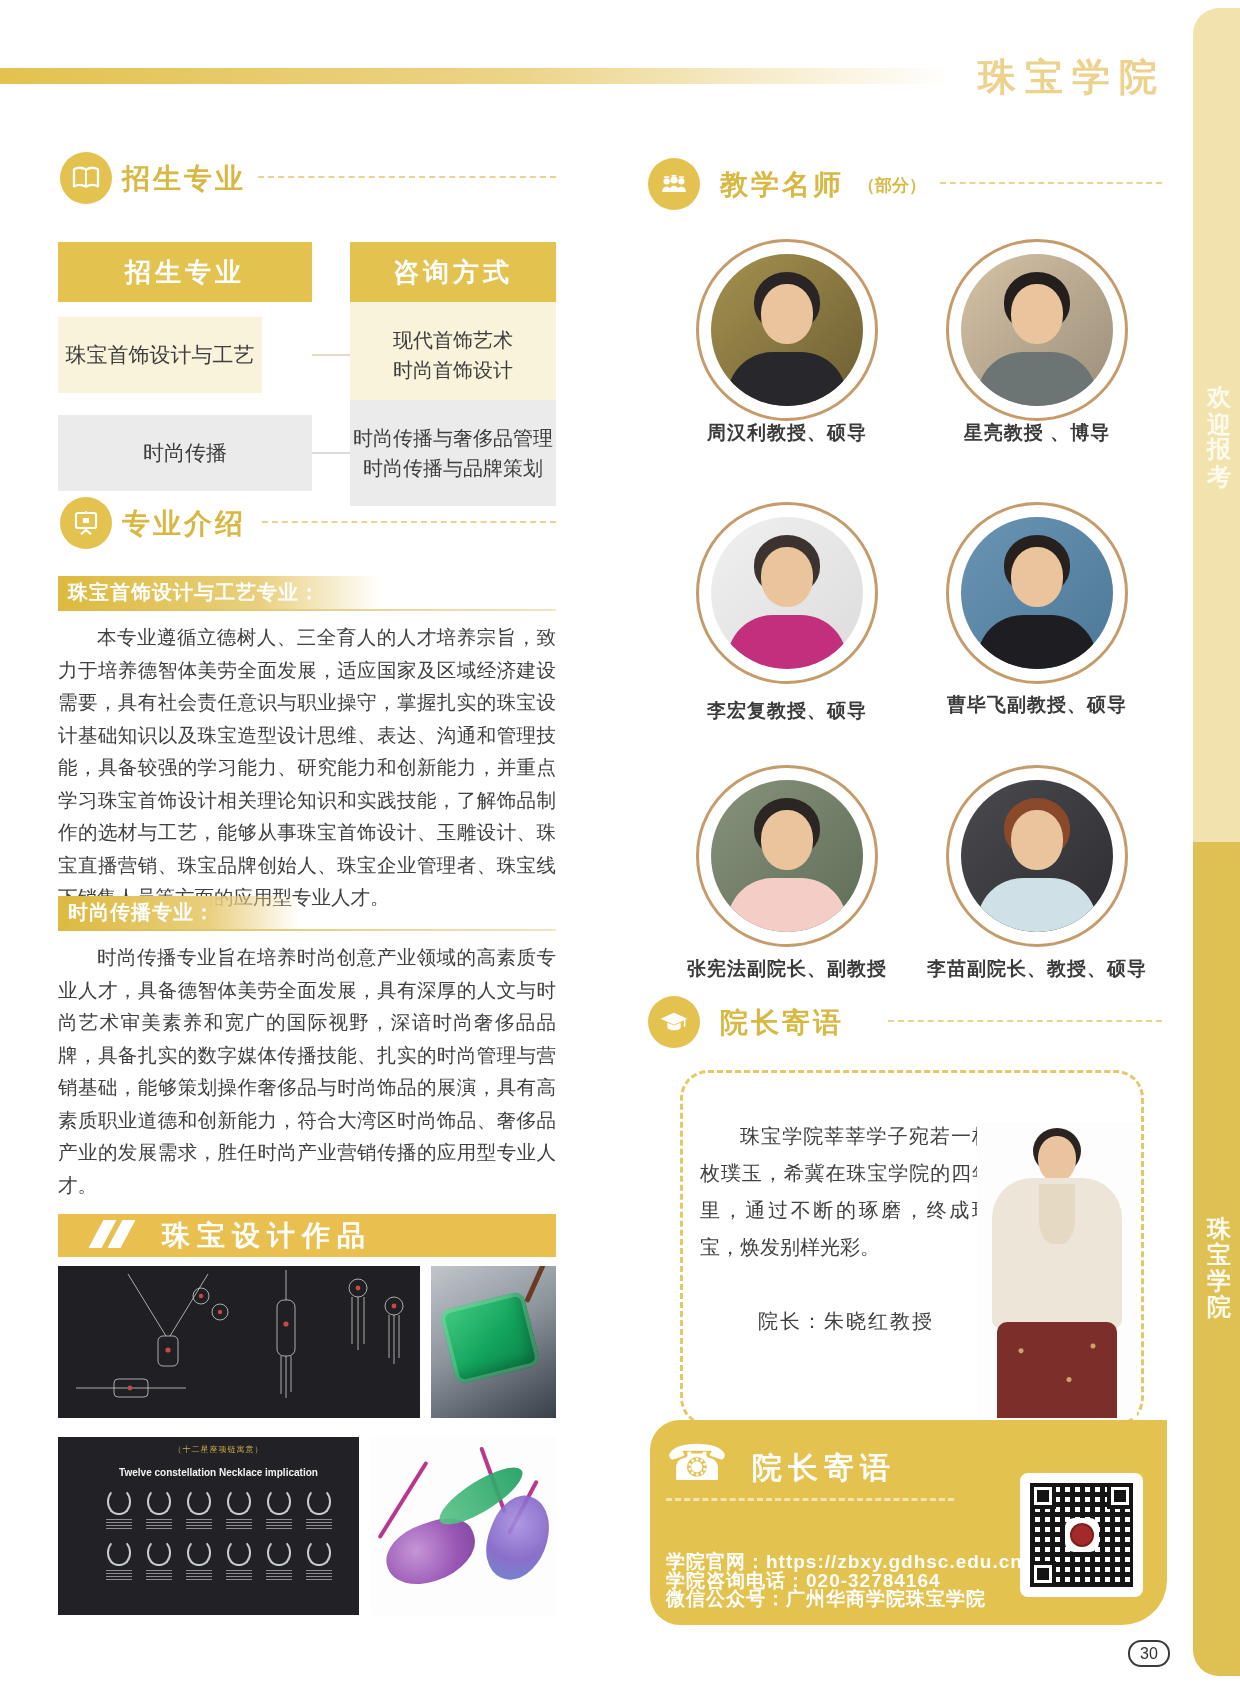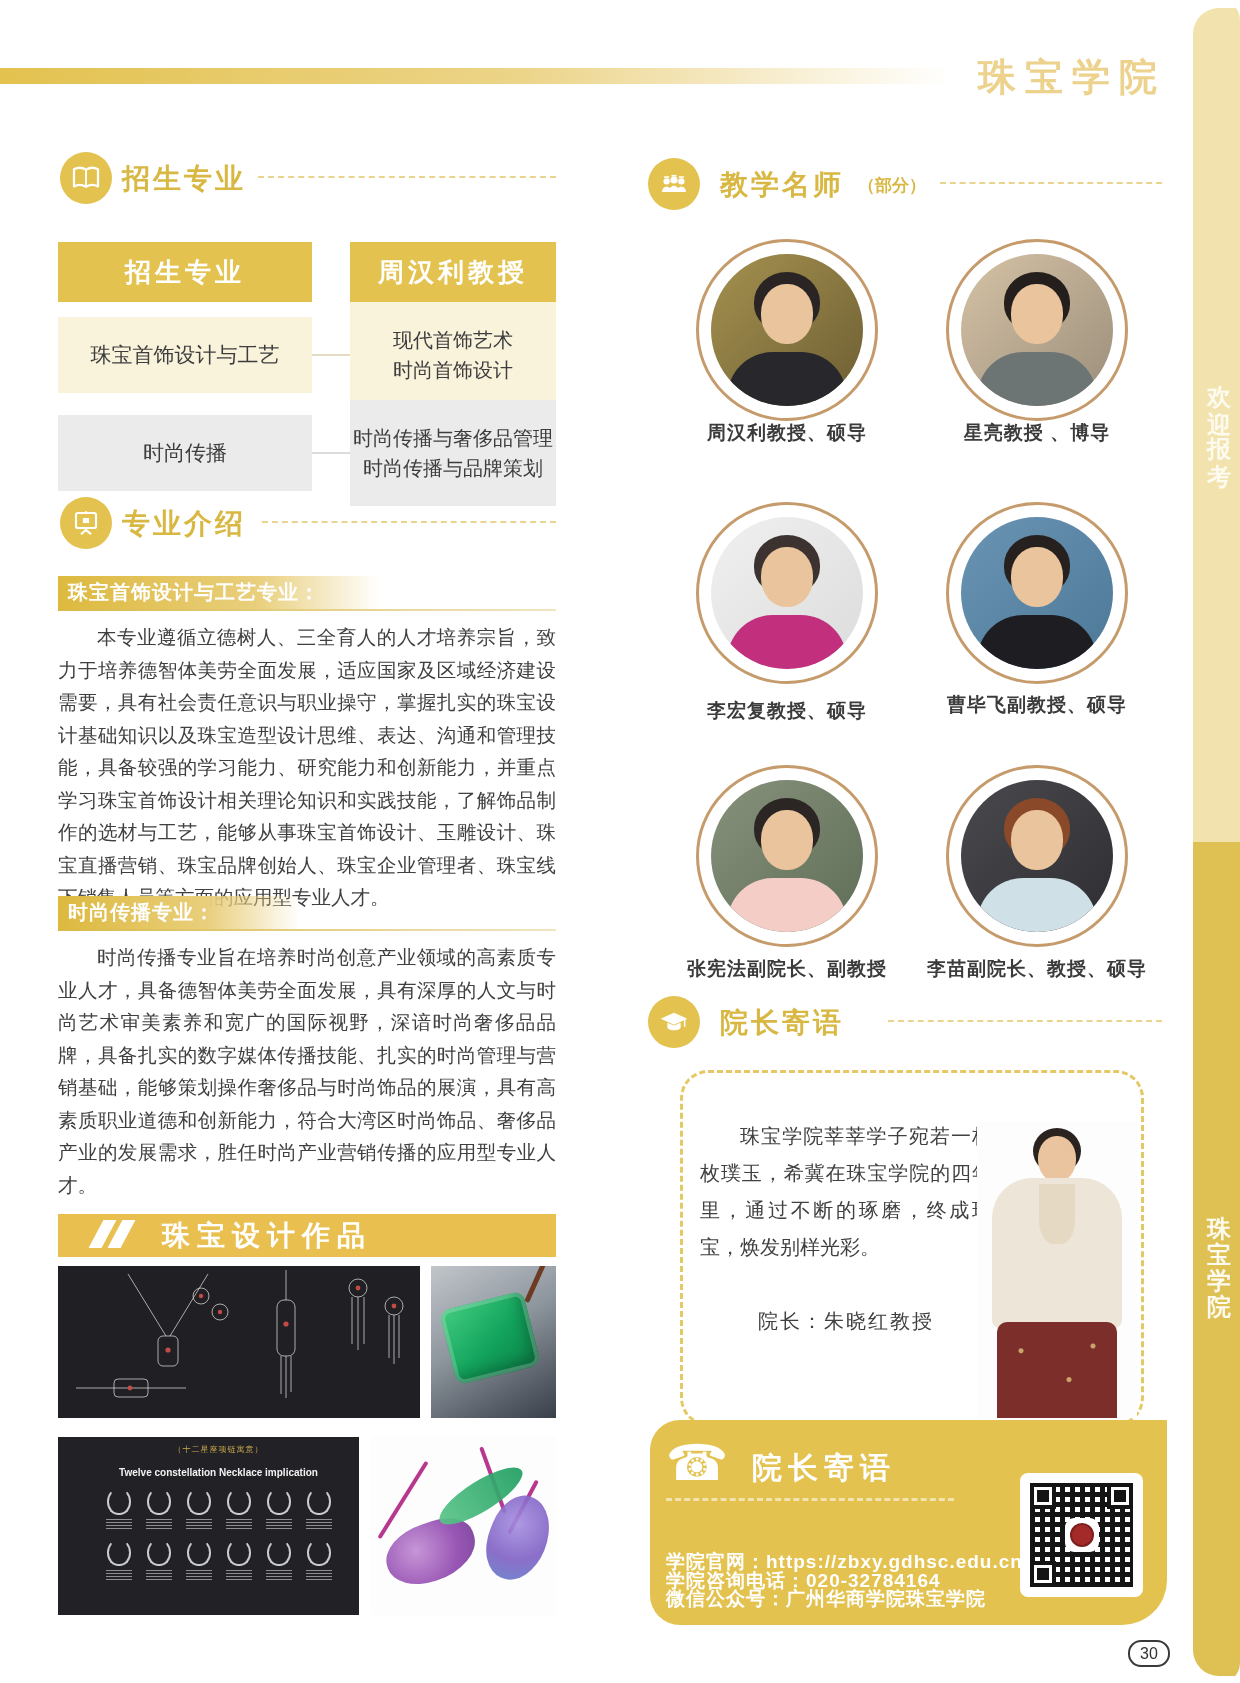--- a/index.html
+++ b/index.html
@@ -1,17 +1,17 @@
 <!DOCTYPE html>
 <html><head>
 <meta charset="utf-8">
 <style>
   html,body{margin:0;padding:0;background:#ffffff;}
   .page{position:relative;width:1240px;height:1683px;background:#fff;overflow:hidden;
-        font-family:"Liberation Sans","DejaVu Sans",sans-serif;color:#3d3d3d;border-radius:20px;}
+        font-family:"Liberation Sans","DejaVu Sans",sans-serif;color:#3d3d3d;}
   .abs{position:absolute;}
 
   
   .topbar{left:0;top:68px;width:952px;height:16px;
           background:linear-gradient(90deg,#e3c24f 0%,#ecd489 55%,rgba(255,255,255,0) 100%);}
   .page-title{right:74px;top:52px;font-size:38px;font-weight:bold;color:#edd28e;letter-spacing:9px;}
 
   
   .sidebar{left:1193px;top:8px;width:47px;height:1668px;border-radius:26px 0 0 26px;overflow:hidden;}
   .sidebar .s-top{position:absolute;left:0;top:0;width:100%;height:834px;background:#f2e3ae;}
@@ -125,23 +125,23 @@
   <div class="abs sec-icon" style="left:60px;top:152px;">
     <svg width="32" height="32" viewBox="0 0 24 24">
         <path d="M3 5.5c3-1.6 6-1.6 9 .2 3-1.8 6-1.8 9-.2v12.8c-3-1.6-6-1.6-9 .2-3-1.8-6-1.8-9-.2z" fill="none" stroke="#fff" stroke-width="1.7" stroke-linejoin="round"></path>
         <line x1="12" y1="5.7" x2="12" y2="18.5" stroke="#fff" stroke-width="1.4"></line>
       </svg>
   </div>
   <div class="abs sec-title" style="left:122px;top:160px;">招生专业</div>
   <div class="abs dashline" style="left:258px;top:176px;width:298px;"></div>
 
   <div class="abs th" style="left:58px;top:242px;width:254px;height:60px;">招生专业</div>
-  <div class="abs th" style="left:350px;top:242px;width:206px;height:60px;">周汉利教授</div>
-
-  <div class="abs td cream" style="left:58px;top:317px;width:254px;height:76px;">
+  <div class="abs th" style="left:350px;top:242px;width:206px;height:60px;">咨询方式</div>
+
+  <div class="abs td cream" style="left:58px;top:317px;width:204px;height:76px;">
     <span>珠宝首饰设计与工艺</span>
   </div>
   <div class="abs connector" style="left:312px;top:354px;width:38px;background:#e3dcc3;"></div>
   <div class="abs td gray" style="left:58px;top:415px;width:254px;height:76px;">
     <span>时尚传播</span>
   </div>
 
   <div class="abs td cream" style="left:350px;top:302px;width:206px;height:106px;font-size:20px;">
     <span>现代首饰艺术</span>
     <span>时尚首饰设计</span>

